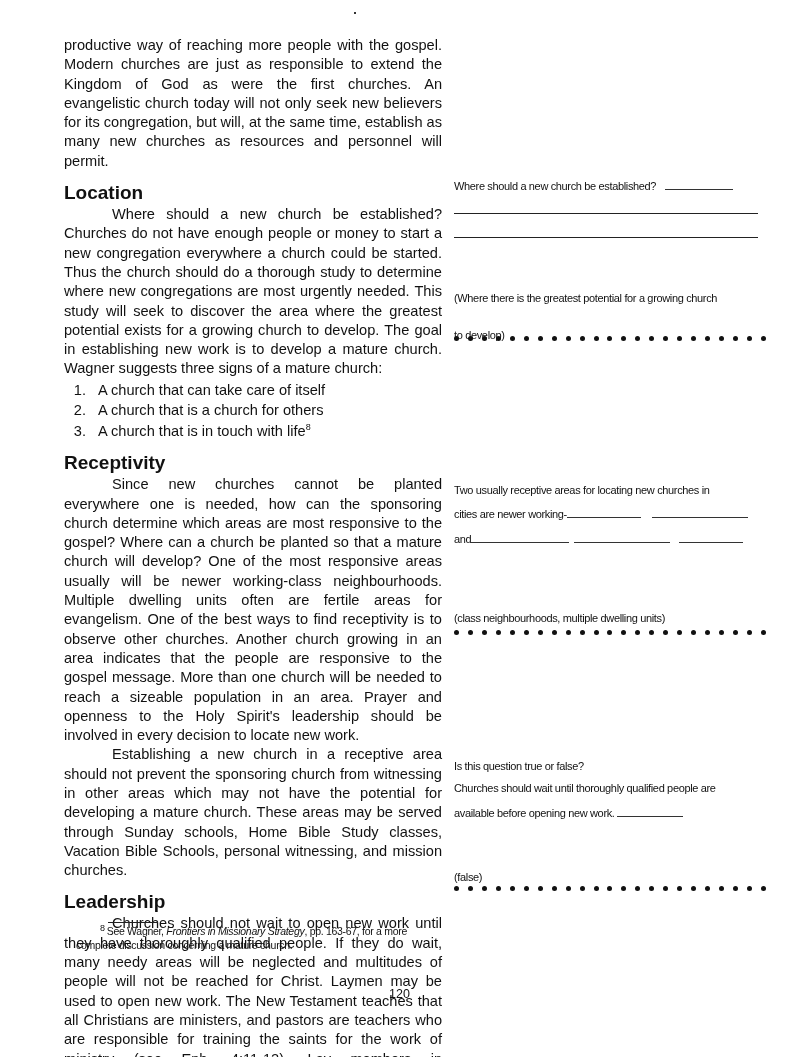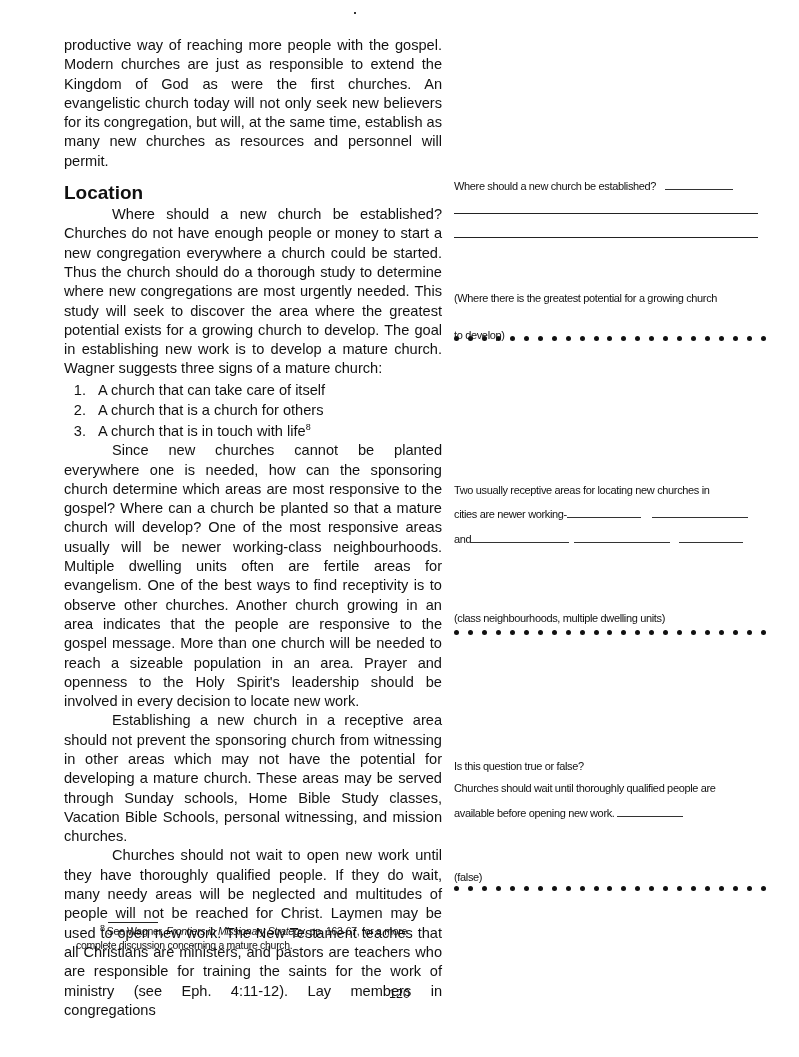--- a/index.html
+++ b/index.html
@@ -54,23 +54,25 @@
       <li>
         <span class="num">2.</span>
         <span class="txt">A church that is a church for others</span>
       </li>
       <li>
         <span class="num">3.</span>
         <span class="txt">A church that is in touch with life</span><sup>8</sup>
       </li>
     </ol>
 
+    <div class="heading">Receptivity</div>
     <p class="para indent">Since new churches cannot be planted everywhere one is needed, how can the sponsoring church determine which areas are most responsive to the gospel? Where can a church be planted so that a mature church will develop? One of the most responsive areas usually will be newer working-class neighbourhoods. Multiple dwelling units often are fertile areas for evangelism. One of the best ways to find receptivity is to observe other churches. Another church growing in an area indicates that the people are responsive to the gospel message. More than one church will be needed to reach a sizeable population in an area. Prayer and openness to the Holy Spirit's leadership should be involved in every decision to locate new work.</p>
     <p class="para indent">Establishing a new church in a receptive area should not prevent the sponsoring church from witnessing in other areas which may not have the potential for developing a mature church. These areas may be served through Sunday schools, Home Bible Study classes, Vacation Bible Schools, personal witnessing, and mission churches.</p>
 
+    <div class="heading">Leadership</div>
     <p class="para indent" style="text-align-last: justify;">Churches should not wait to open new work until they have thoroughly qualified people. If they do wait, many needy areas will be neglected and multitudes of people will not be reached for Christ. Laymen may be used to open new work. The New Testament teaches that all Christians are ministers, and pastors are teachers who are responsible for training the saints for the work of ministry (see Eph. 4:11-12). Lay members in congregations</p>
   </div>
 
   <div class="footnote-rule"></div>
   <div class="footnote">
     <span class="fn-mark">8</span><span>See Wagner, </span><i>Frontiers in Missionary Strategy</i><span>, pp. 163-67, for a more complete discussion concerning a mature church.</span>
   </div>
 
   <div class="page-number">120</div>
 

